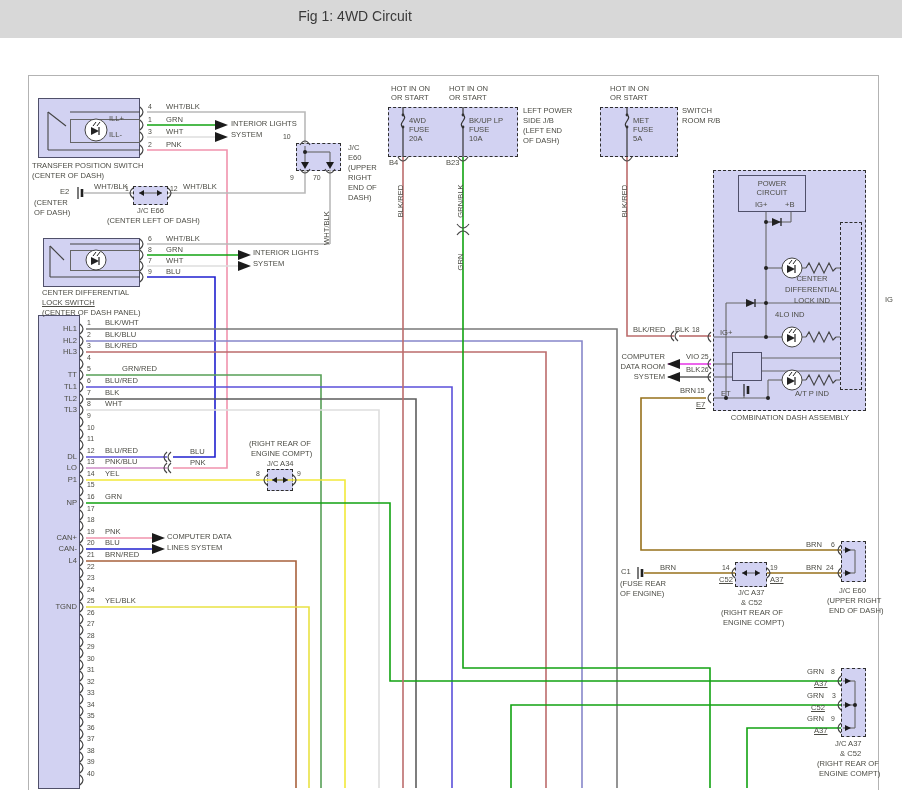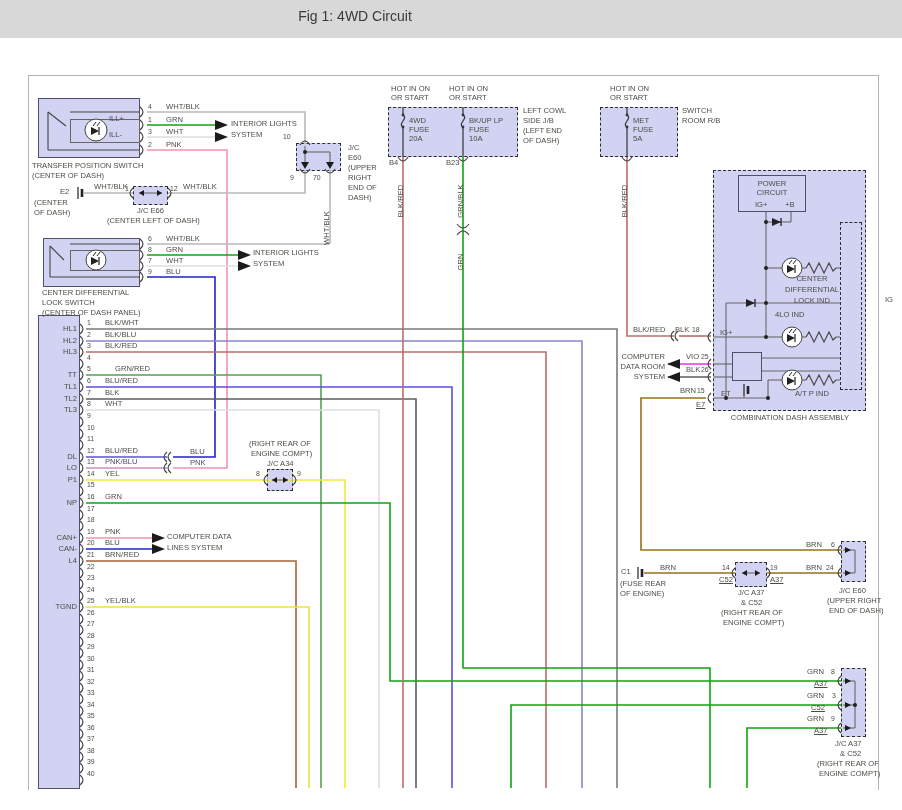--- a/index.html
+++ b/index.html
@@ -296,21 +296,21 @@
       <div class="lbl" style="left: 105px; top: 319px;">BLK/WHT</div>
       <div class="lbl sm" style="left: 87px; top: 331px;">2</div>
       <div class="lbl r" style="width: 80px; left: -3px; top: 337px;">HL2</div>
       <div class="lbl" style="left: 105px; top: 331px;">BLK/BLU</div>
       <div class="lbl sm" style="left: 87px; top: 342px;">3</div>
       <div class="lbl r" style="width: 80px; left: -3px; top: 348px;">HL3</div>
       <div class="lbl" style="left: 105px; top: 342px;">BLK/RED</div>
       <div class="lbl sm" style="left: 87px; top: 354px;">4</div>
       <div class="lbl sm" style="left: 87px; top: 365px;">5</div>
       <div class="lbl r" style="width: 80px; left: -3px; top: 371px;">TT</div>
-      <div class="lbl" style="left: 115px; top: 365px;">GRN/RED</div>
+      <div class="lbl" style="left: 122px; top: 365px;">GRN/RED</div>
       <div class="lbl sm" style="left: 87px; top: 377px;">6</div>
       <div class="lbl r" style="width: 80px; left: -3px; top: 383px;">TL1</div>
       <div class="lbl" style="left: 105px; top: 377px;">BLU/RED</div>
       <div class="lbl sm" style="left: 87px; top: 389px;">7</div>
       <div class="lbl r" style="width: 80px; left: -3px; top: 395px;">TL2</div>
       <div class="lbl" style="left: 105px; top: 389px;">BLK</div>
       <div class="lbl sm" style="left: 87px; top: 400px;">8</div>
       <div class="lbl r" style="width: 80px; left: -3px; top: 406px;">TL3</div>
       <div class="lbl" style="left: 105px; top: 400px;">WHT</div>
       <div class="lbl sm" style="left: 87px; top: 412px;">9</div>
@@ -397,38 +397,38 @@
       <div class="lbl sm" style="left: 148px; top: 246px;">8</div>
       <div class="lbl sm" style="left: 148px; top: 257px;">7</div>
       <div class="lbl sm" style="left: 148px; top: 268px;">9</div>
       <div class="lbl" style="left: 166px; top: 235px;">WHT/BLK</div>
       <div class="lbl" style="left: 166px; top: 246px;">GRN</div>
       <div class="lbl" style="left: 166px; top: 257px;">WHT</div>
       <div class="lbl" style="left: 166px; top: 268px;">BLU</div>
       <div class="lbl" style="left: 253px; top: 249px;">INTERIOR LIGHTS</div>
       <div class="lbl" style="left: 253px; top: 260px;">SYSTEM</div>
       <div class="lbl" style="left: 42px; top: 289px;">CENTER DIFFERENTIAL</div>
-      <div class="lbl" style="left: 42px; top: 299px;">LOCK SWITCH</div>
+      <div class="lbl" style="left: 42px; top: 299px; text-decoration: underline;">LOCK SWITCH</div>
       <div class="lbl" style="left: 42px; top: 309px;">(CENTER OF DASH PANEL)</div>
       <div class="lbl" style="left: 391px; top: 85px;">HOT IN ON</div>
       <div class="lbl" style="left: 391px; top: 94px;">OR START</div>
       <div class="lbl" style="left: 449px; top: 85px;">HOT IN ON</div>
       <div class="lbl" style="left: 449px; top: 94px;">OR START</div>
       <div class="lbl" style="left: 610px; top: 85px;">HOT IN ON</div>
       <div class="lbl" style="left: 610px; top: 94px;">OR START</div>
       <div class="lbl" style="left: 409px; top: 117px;">4WD</div>
       <div class="lbl" style="left: 409px; top: 126px;">FUSE</div>
       <div class="lbl" style="left: 409px; top: 135px;">20A</div>
       <div class="lbl" style="left: 469px; top: 117px;">BK/UP LP</div>
       <div class="lbl" style="left: 469px; top: 126px;">FUSE</div>
       <div class="lbl" style="left: 469px; top: 135px;">10A</div>
       <div class="lbl" style="left: 633px; top: 117px;">MET</div>
       <div class="lbl" style="left: 633px; top: 126px;">FUSE</div>
       <div class="lbl" style="left: 633px; top: 135px;">5A</div>
-      <div class="lbl" style="left: 523px; top: 107px;">LEFT COWL</div>
+      <div class="lbl" style="left: 523px; top: 107px;">LEFT POWER</div>
       <div class="lbl" style="left: 523px; top: 117px;">SIDE J/B</div>
       <div class="lbl" style="left: 523px; top: 127px;">(LEFT END</div>
       <div class="lbl" style="left: 523px; top: 137px;">OF DASH)</div>
       <div class="lbl" style="left: 682px; top: 107px;">SWITCH</div>
       <div class="lbl" style="left: 682px; top: 117px;">ROOM R/B</div>
       <div class="lbl" style="left: 389px; top: 159px;">B4</div>
       <div class="lbl" style="left: 446px; top: 159px;">B23</div>
       <div class="lbl" style="left: 190px; top: 448px;">BLU</div>
       <div class="lbl" style="left: 190px; top: 459px;">PNK</div>
       <div class="lbl" style="left: 167px; top: 533px;">COMPUTER DATA</div>

